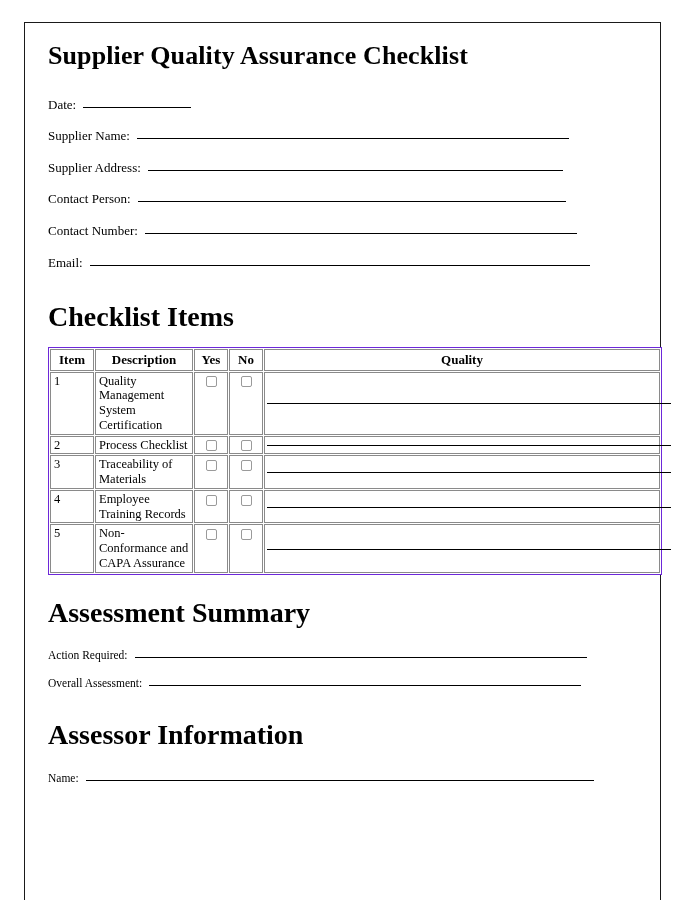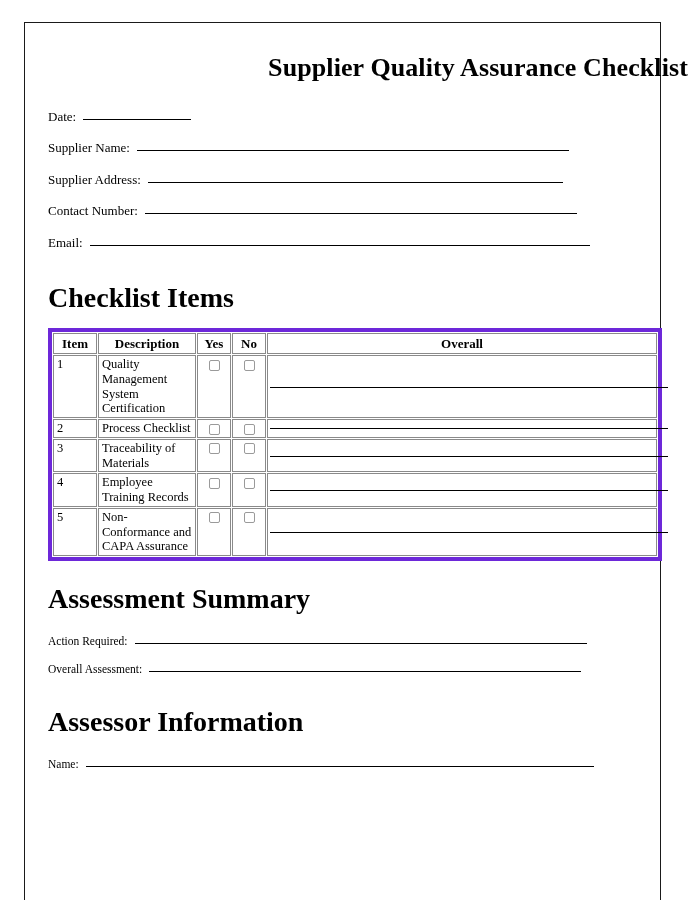--- a/index.html
+++ b/index.html
@@ -33,23 +33,22 @@
     left: 48px;
     top: 42px;
     width: 640px;
   }
 
   
   .doc-title {
     font-size: 26px;
     font-weight: bold;
     letter-spacing: 0.1px;
-    margin: 12px 0 26px 0;
+    margin: 0 0 26px 0;
     line-height: 1.1;
-    text-align: right;
   }
   .section-heading {
     font-size: 28px;
     font-weight: bold;
     margin: 0;
     line-height: 1.15;
   }
 
   
   .field-list { margin: 0; padding: 0; }
@@ -76,21 +75,21 @@
   .field-row.small .field-label { font-size: 11.5px; }
   .field-row.small { margin-bottom: 14px; }
 
   
   .table-wrap {
     margin-top: 14px;
   }
   table.checklist {
     border-collapse: separate;
     border-spacing: 1px;
-    border: 4px solid #6d28d9;
+    border: 1px solid #6d28d9;
     background: #ffffff;
     width: 614px;
     table-layout: fixed;
   }
   table.checklist td,
   table.checklist th {
     border: 1px solid #8a8a8a;
     padding: 1px 3px;
     font-size: 12.5px;
     line-height: 1.18;
@@ -170,20 +169,24 @@
       </div>
       <div class="field-row">
         <span class="field-label">Supplier Name:</span>
         <span class="field-rule" style="width: 432px;"></span>
       </div>
       <div class="field-row">
         <span class="field-label">Supplier Address:</span>
         <span class="field-rule" style="width: 415px;"></span>
       </div>
       <div class="field-row">
+        <span class="field-label">Contact Person:</span>
+        <span class="field-rule" style="width: 428px;"></span>
+      </div>
+      <div class="field-row">
         <span class="field-label">Contact Number:</span>
         <span class="field-rule" style="width: 432px;"></span>
       </div>
       <div class="field-row">
         <span class="field-label">Email:</span>
         <span class="field-rule" style="width: 500px;"></span>
       </div>
     </div>
 
   <div class="gap-sm"></div>
@@ -191,21 +194,21 @@
   <h2 class="section-heading">Checklist Items</h2>
 
   <div class="table-wrap">
     <table class="checklist">
       <thead>
         <tr>
           <th class="col-item">Item</th>
           <th class="col-desc">Description</th>
           <th class="col-yes">Yes</th>
           <th class="col-no">No</th>
-          <th class="col-comm">Overall</th>
+          <th class="col-comm">Quality</th>
         </tr>
       </thead>
       <tbody id="checklist-body">
           <tr>
             <td class="cell-item">1</td>
             <td class="cell-desc">Quality Management System Certification</td>
             <td class="cell-check"><span class="checkbox"></span></td>
             <td class="cell-check"><span class="checkbox"></span></td>
             <td class="cell-comment">
               <span class="comment-rule"></span>

